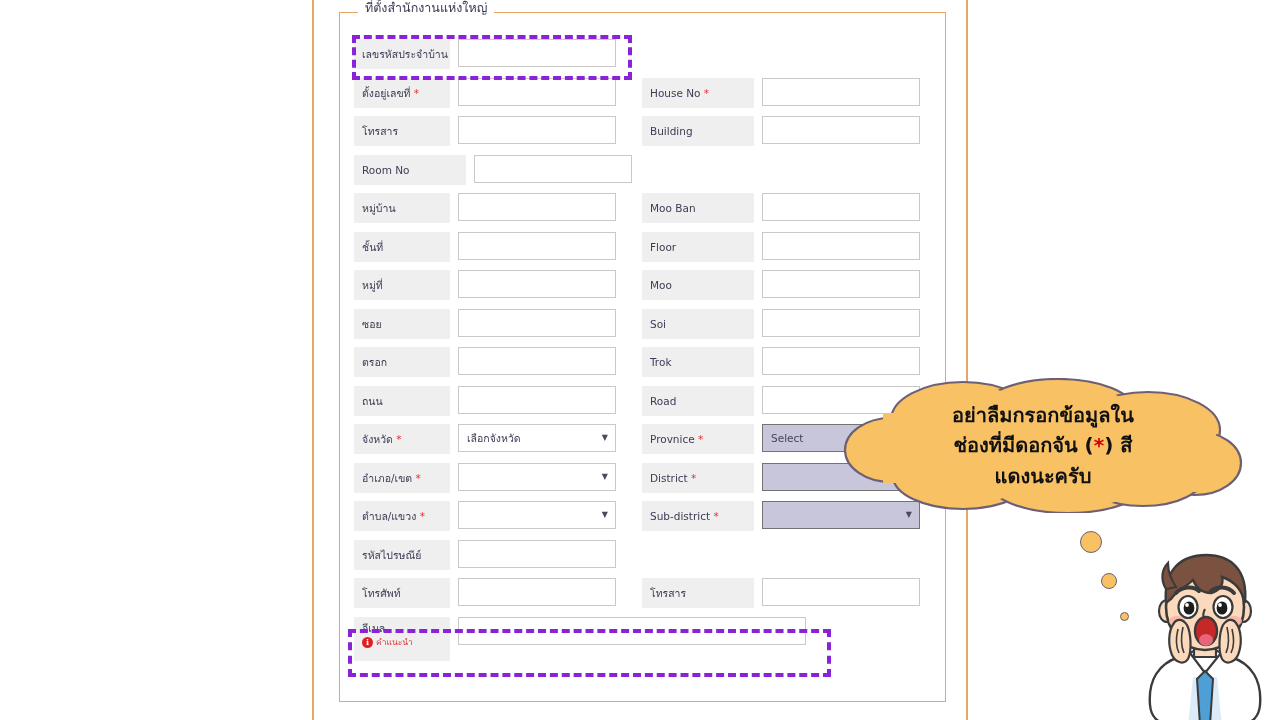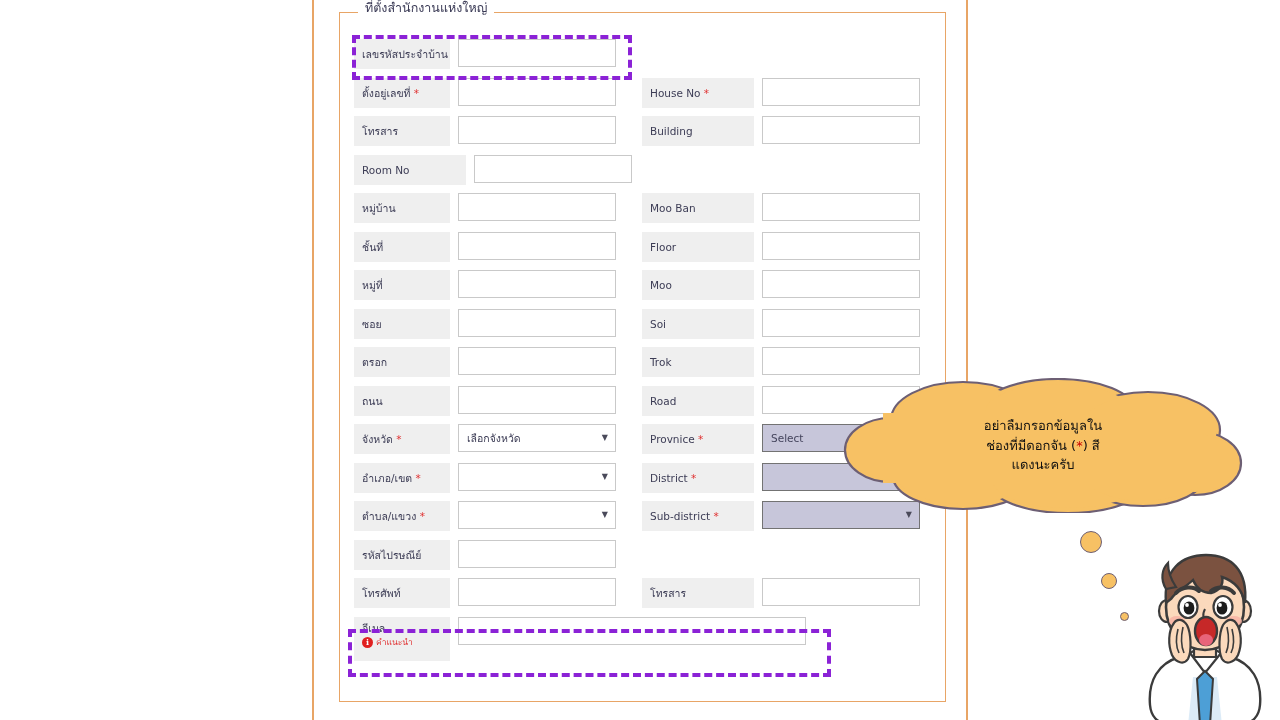--- a/index.html
+++ b/index.html
@@ -167,22 +167,22 @@
   #cloud-wrap svg { display: block; }
   .cloud-text {
     position: absolute;
     left: 0; top: 0;
     width: 400px; height: 135px;
     display: flex;
     flex-direction: column;
     align-items: center;
     justify-content: center;
     text-align: center;
-    font-size: 13px;
-    font-weight: normal;
+    font-size: 20px;
+    font-weight: bold;
     color: #111111;
     line-height: 1.52;
     padding: 0 62px;
   }
   .cloud-text .star { color: #cc0000; }
 
   
   .dot {
     position: absolute;
     border-radius: 50%;

